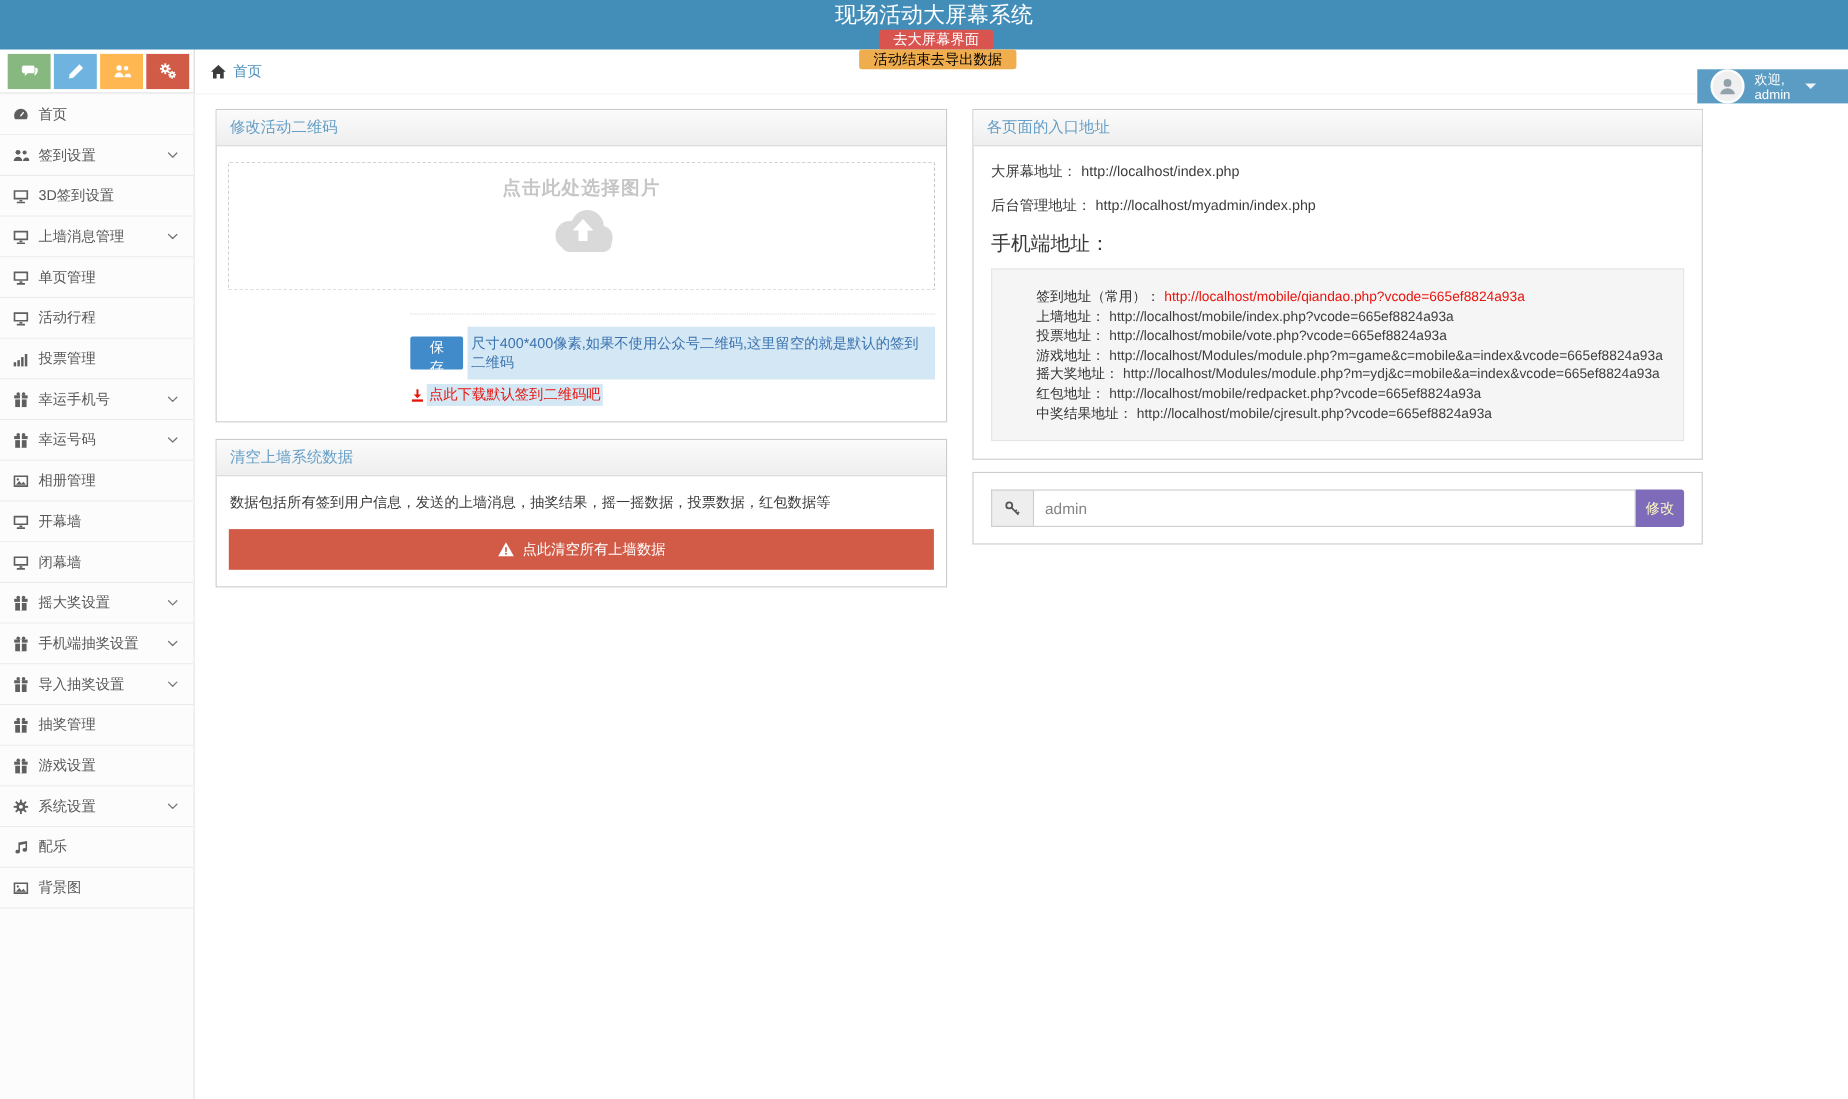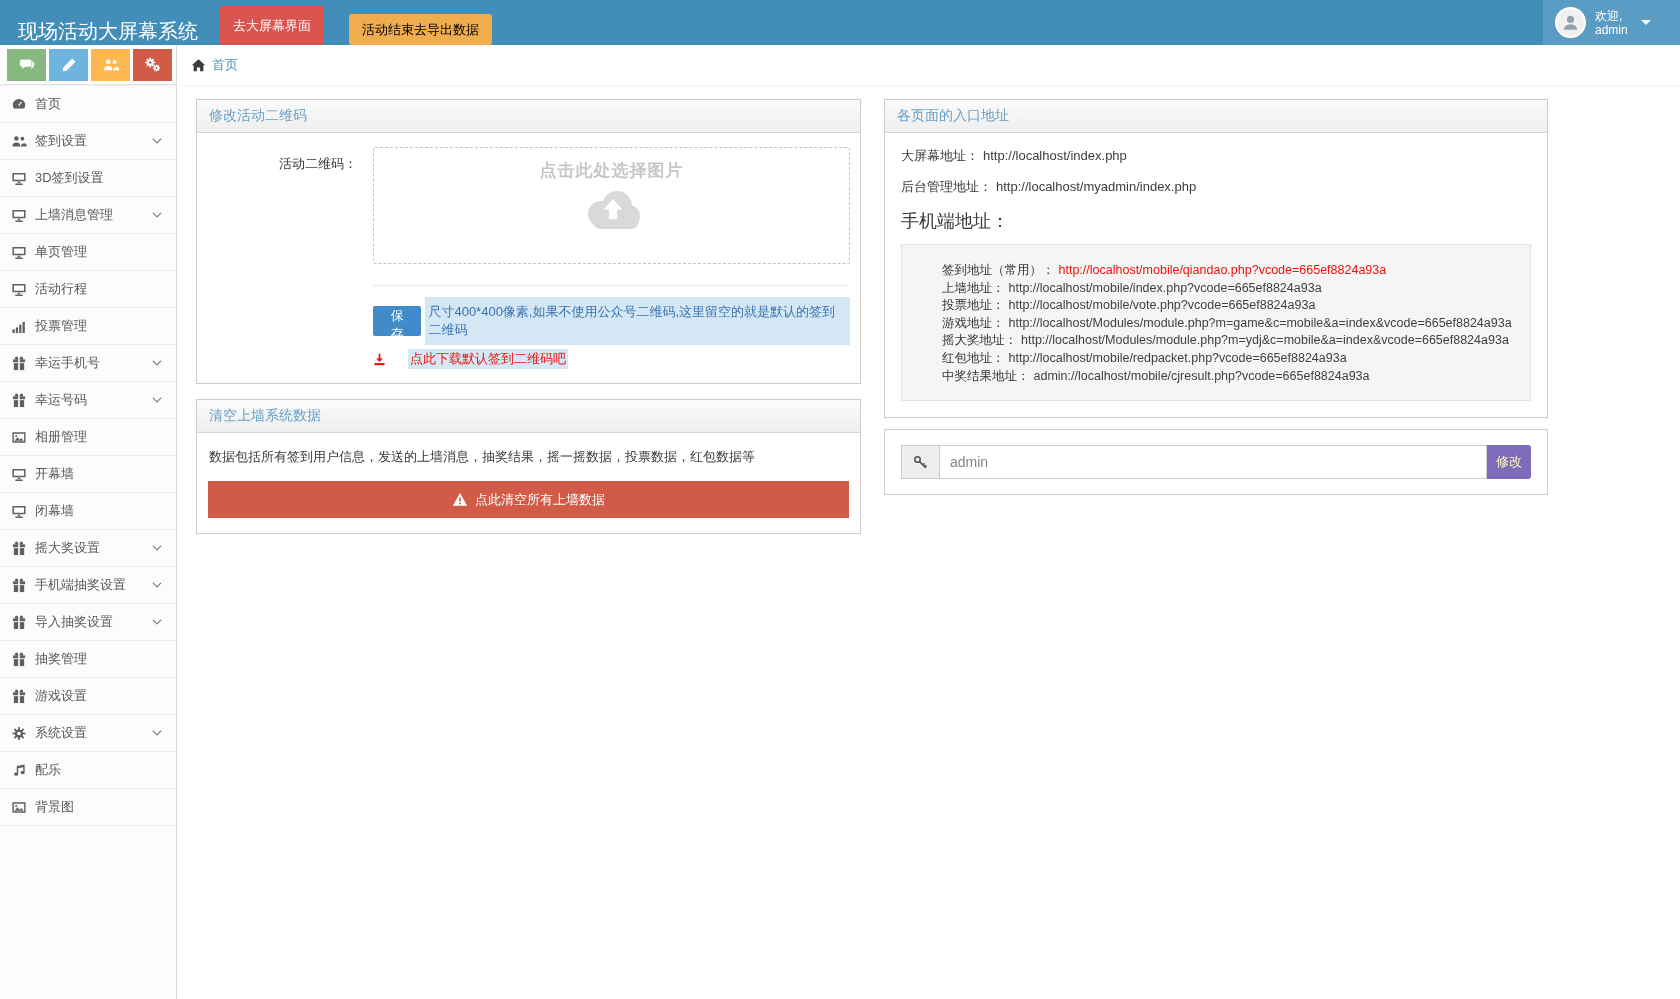--- a/index.html
+++ b/index.html
@@ -6,21 +6,21 @@
   *{margin:0;padding:0;box-sizing:border-box;}
   html,body{width:1680px;height:999px;}
   body{
     font-family:"Liberation Sans","DejaVu Sans",sans-serif;
     background:#fff;color:#393939;overflow:hidden;position:relative;font-size:13px;
   }
   button{font-family:inherit;cursor:pointer;}
   svg.icon{display:inline-block;vertical-align:middle;fill:currentColor;flex:0 0 auto;}
 
   
-  .navbar{position:absolute;top:0;left:0;right:0;height:45px;background:var(--navbar-bg);display:flex;align-items:flex-end;z-index:5;}
+  .navbar{position:absolute;top:0;left:0;right:0;height:45px;background:var(--navbar-bg);display:flex;align-items:center;z-index:5;flex-direction:column;}
   .navbar-title{color:#fff;font-size:20px;padding-left:18px;white-space:nowrap;}
   .btn-screen{margin-left:22px;background:var(--btn-red);color:#fff;border:none;border-radius:3px;height:39px;padding:0 13px;font-size:13px;font-family:Liberation Serif, serif;}
   .btn-export{margin-left:25px;background:var(--btn-orange);color:#000000;border:none;border-radius:3px;height:31px;padding:0 13px;font-size:13px;}
   .user-box{margin-left:auto;height:45px;background:var(--navbar-user-bg);display:flex;align-items:center;padding:0 16px 0 12px;gap:9px;cursor:pointer;min-width:137px;}
   .avatar{width:31px;height:31px;border-radius:50%;background:#f0f0f0;border:2px solid #fff;display:flex;align-items:center;justify-content:center;overflow:hidden;color:#93a1ab;}
   .user-text{color:#fff;font-size:12px;line-height:14px;}
   .caret{width:0;height:0;border-left:5px solid transparent;border-right:5px solid transparent;border-top:5px solid #fff;opacity:.9;margin-left:4px;}
 
   
   .subbar{position:absolute;top:45px;left:0;right:0;height:41px;background:#fff;display:flex;border-bottom:1px solid #f2f2f2;}
@@ -51,21 +51,21 @@
   .qr-body{padding:14px 10px 12px;}
   .form-row{display:flex;}
   .form-label{width:166px;flex:0 0 auto;text-align:right;padding:8px 16px 0 0;color:#393939;}
   .dropzone{flex:1;height:117px;border:1px dashed #c3c3c3;border-radius:2px;text-align:center;padding-top:11px;cursor:pointer;background:#fff;}
   .dropzone-text{font-size:17px;font-weight:bold;color:#c6c6c6;letter-spacing:1px;}
   .dropzone .cloud{width:66px;height:46px;color:#d9d9d9;margin-top:5px;}
   .hr-dotted{border-top:1px dotted #d8d8d8;margin:21px 0 0 166px;}
   .action-row{margin:11px 0 0 166px;display:flex;align-items:center;}
   .btn-save{background:var(--btn-primary);color:#fff;border:none;border-radius:2px;height:30px;padding:1px 12px;font-size:13px;}
   .size-hint{margin-left:4px;background:var(--hint-bg);color:var(--hint-text);font-size:13px;padding:6px 3px;}
-  .download-row{margin:4px 0 2px 166px;display:flex;align-items:center;font-size:13px;gap:20px;}
+  .download-row{margin:4px 0 2px 166px;display:flex;align-items:center;font-size:13px;}
   .download-row .icon{width:13px;height:13px;color:var(--link-red);margin-right:2px;}
   .download-link{color:var(--link-red);background:var(--hint-bg);padding:1px 2px;cursor:pointer;}
 
   
   .clear-body{padding:12px 11px 15px;}
   .clear-desc{margin:3px 1px 15px;color:#393939;}
   .btn-danger-big{width:100%;height:37px;background:var(--quick-red);color:#fff;border:none;font-size:13px;display:flex;align-items:center;justify-content:center;gap:7px;}
   .btn-danger-big .icon{width:16px;height:15px;}
 
   
@@ -430,21 +430,20 @@
 
 <main class="content">
   <div class="cols">
 
     <div class="col-left">
 
       <section class="widget">
         <div class="widget-header">修改活动二维码</div>
         <div class="qr-body">
           <div class="form-row">
-            <div class="form-label">活动二维码：</div>
             <div class="dropzone">
               <div class="dropzone-text">点击此处选择图片</div>
               <svg class="icon cloud">
                   <use href="#sym-cloud"></use>
                 </svg>
             </div>
           </div>
           <div class="hr-dotted"></div>
           <div class="action-row">
             <button class="btn-save">保存</button>
@@ -505,21 +504,21 @@
 
               <div class="url-line">
                 <span class="l">摇大奖地址：</span><span class="u">http://localhost/Modules/module.php?m=ydj&amp;c=mobile&amp;a=index&amp;vcode=665ef8824a93a</span>
               </div>
 
               <div class="url-line">
                 <span class="l">红包地址：</span><span class="u">http://localhost/mobile/redpacket.php?vcode=665ef8824a93a</span>
               </div>
 
               <div class="url-line">
-                <span class="l">中奖结果地址：</span><span class="u">admin://localhost/mobile/cjresult.php?vcode=665ef8824a93a</span>
+                <span class="l">中奖结果地址：</span><span class="u">http://localhost/mobile/cjresult.php?vcode=665ef8824a93a</span>
               </div>
             </div>
         </div>
       </section>
 
       <section class="widget">
         <div class="pwd-body">
           <div class="input-group">
             <span class="ig-addon">
               <svg class="icon">

